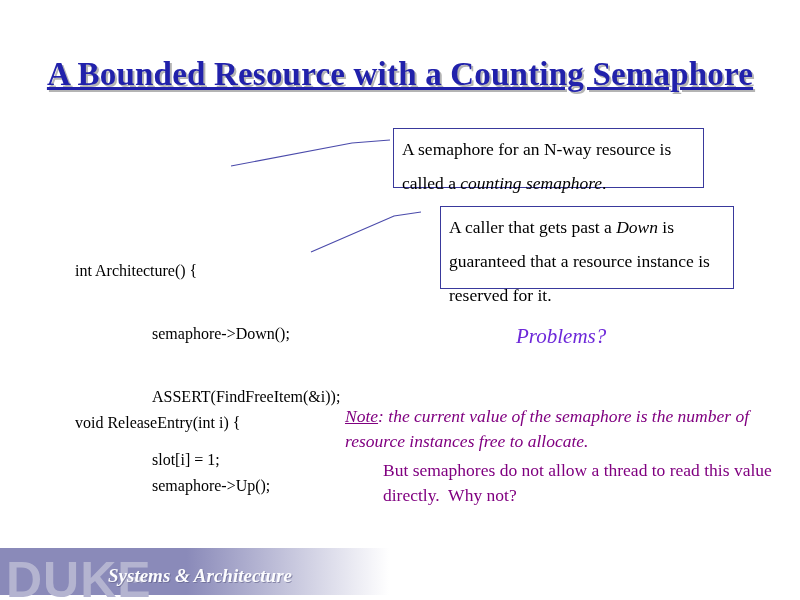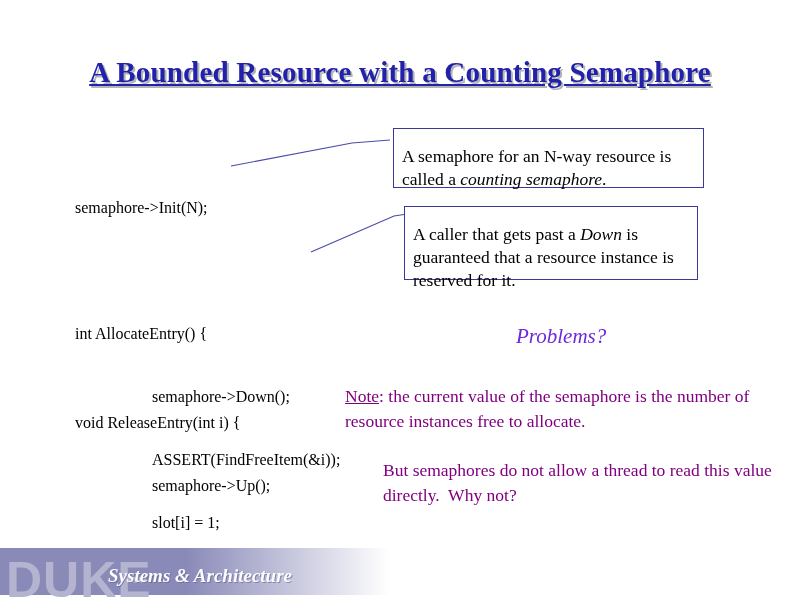--- a/index.html
+++ b/index.html
@@ -6,52 +6,52 @@
   html,body { background:#ffffff; }
   body {
     width:800px; height:600px; position:relative; overflow:hidden;
     font-family:"Liberation Serif", serif;
   }
   .slide { position:absolute; left:0; top:0; width:800px; height:600px; background:#ffffff; }
 
   
   .title {
     position:absolute; top:56px; left:0; width:800px; text-align:center;
-    font-size:29px; color:#2121ab; letter-spacing:0.2px;
+    font-size:33px; color:#2121ab; letter-spacing:0.2px;
   }
   .title .u { text-decoration:underline; text-shadow:2px 2px 0 #b4b4b4; }
 
   
   .code { position:absolute; left:75px; font-size:16px; line-height:21px; color:#000; white-space:pre; }
   #code1 { top:155px; }
   #code2 { top:370px; }
   .code .ind { padding-left:77px; }
   .code .blank { height:21px; }
 
   
   .callout {
     position:absolute; background:#ffffff; border:1px solid #39399c;
-    font-size:17.5px; line-height:23px; color:#000; padding:16px 8px;
+    font-size:17.5px; line-height:34px; color:#000; padding:3px 8px;
   }
   #callout1 { left:393px; top:128px; width:311px; height:60px; }
-  #callout2 { left:404px; top:206px; width:294px; height:74px; }
+  #callout2 { left:440px; top:206px; width:294px; height:83px; }
   .em { font-style:italic; }
 
   
   .problems {
     position:absolute; left:516px; top:324px;
     font-size:21px; font-style:italic; color:#6d28d9;
   }
 
   
   .note {
     position:absolute; left:345px; width:437px;
     font-size:17.5px; line-height:25px; color:#800080; white-space:pre-wrap;
   }
-  #note1 { top:384px; }
+  #note1 { top:404px;font-style:italic; }
   #note2 { top:458px;margin-left:38px; }
   .note .ul { text-decoration:underline; }
 
   
   svg.connectors { position:absolute; left:0; top:0; width:800px; height:600px; pointer-events:none; }
   svg.connectors polyline { fill:none; stroke:#4b4bab; stroke-width:1.2; }
 
   
   .banner {
     position:absolute; left:0; top:548px; width:389px; height:47px;
@@ -76,23 +76,22 @@
 <div class="slide">
 
   <svg class="connectors" viewBox="0 0 800 600">
     <polyline points="231,166 352,143 390,140"></polyline>
     <polyline points="311,252 394,216 421,212"></polyline>
   </svg>
 
   <h1 class="title"><span class="u">A Bounded Resource with a Counting Semaphore</span></h1>
 
   <div class="code" id="code1">
-    <div>semaphore-&gt;Init(N);</div>
     <div class="blank"></div>
-    <div>int AllocateEntry() {</div>
+    <div>int Architecture() {</div>
     <div class="ind">semaphore-&gt;Down();</div>
     <div class="ind">ASSERT(FindFreeItem(&amp;i));</div>
     <div class="ind">slot[i] = 1;</div>
     
     
   </div>
 
   <div class="code" id="code2">
     <div>void ReleaseEntry(int i) {</div>
     <div class="ind">semaphore-&gt;Up();</div>

